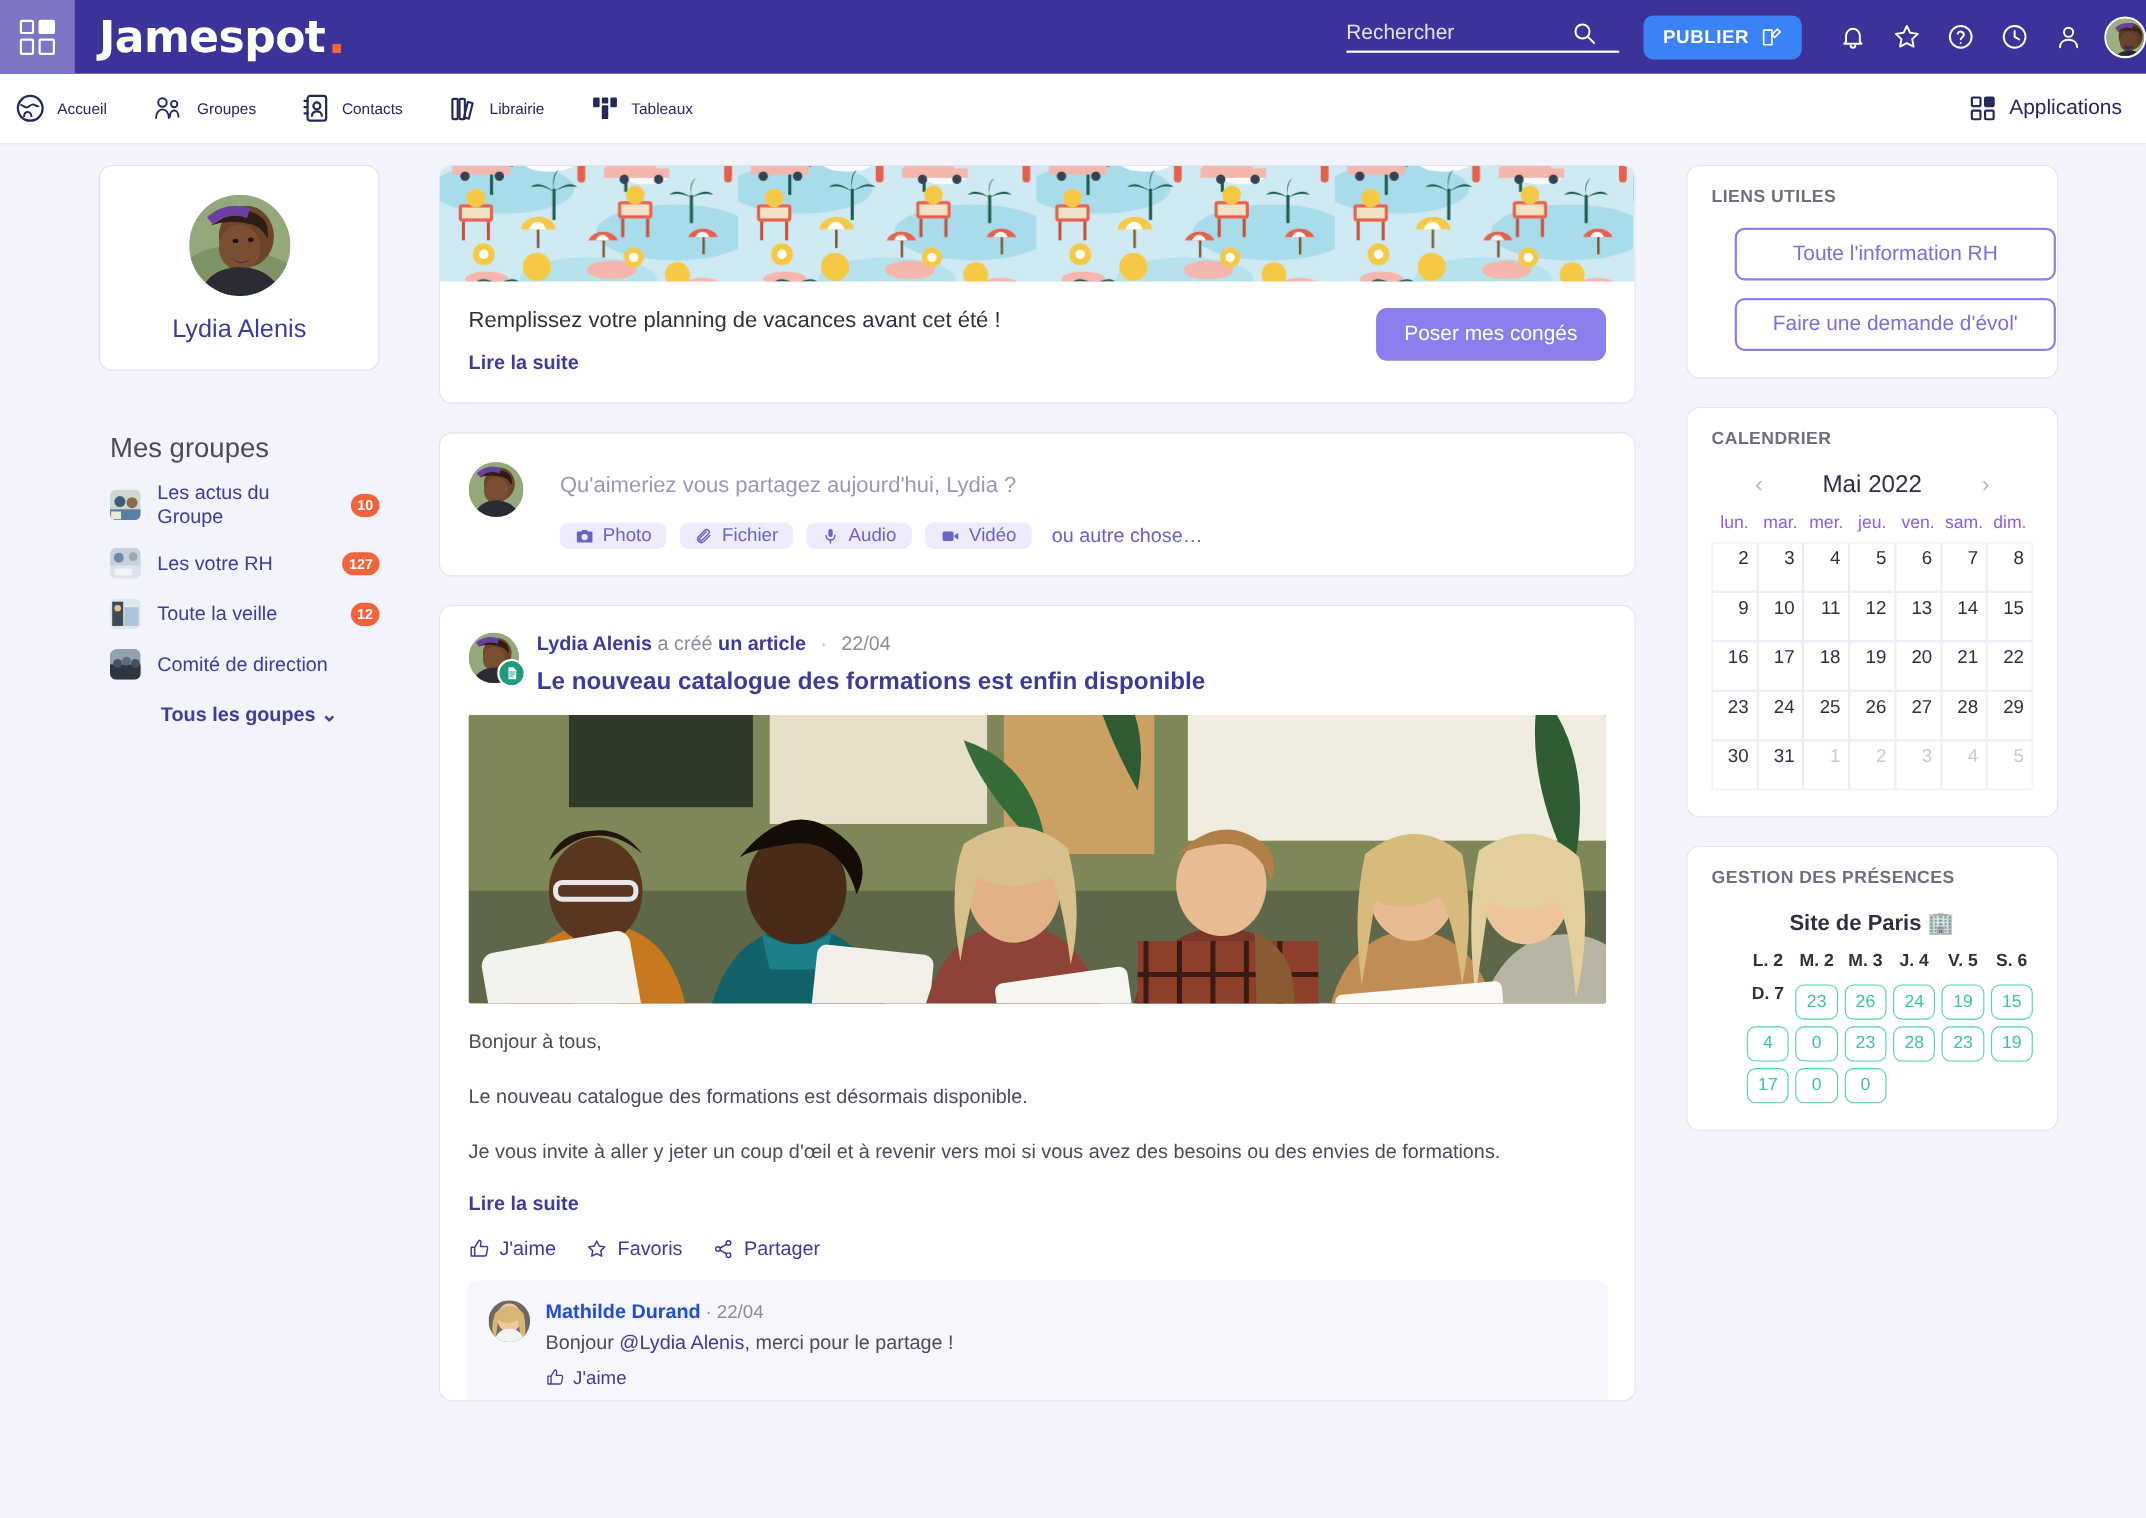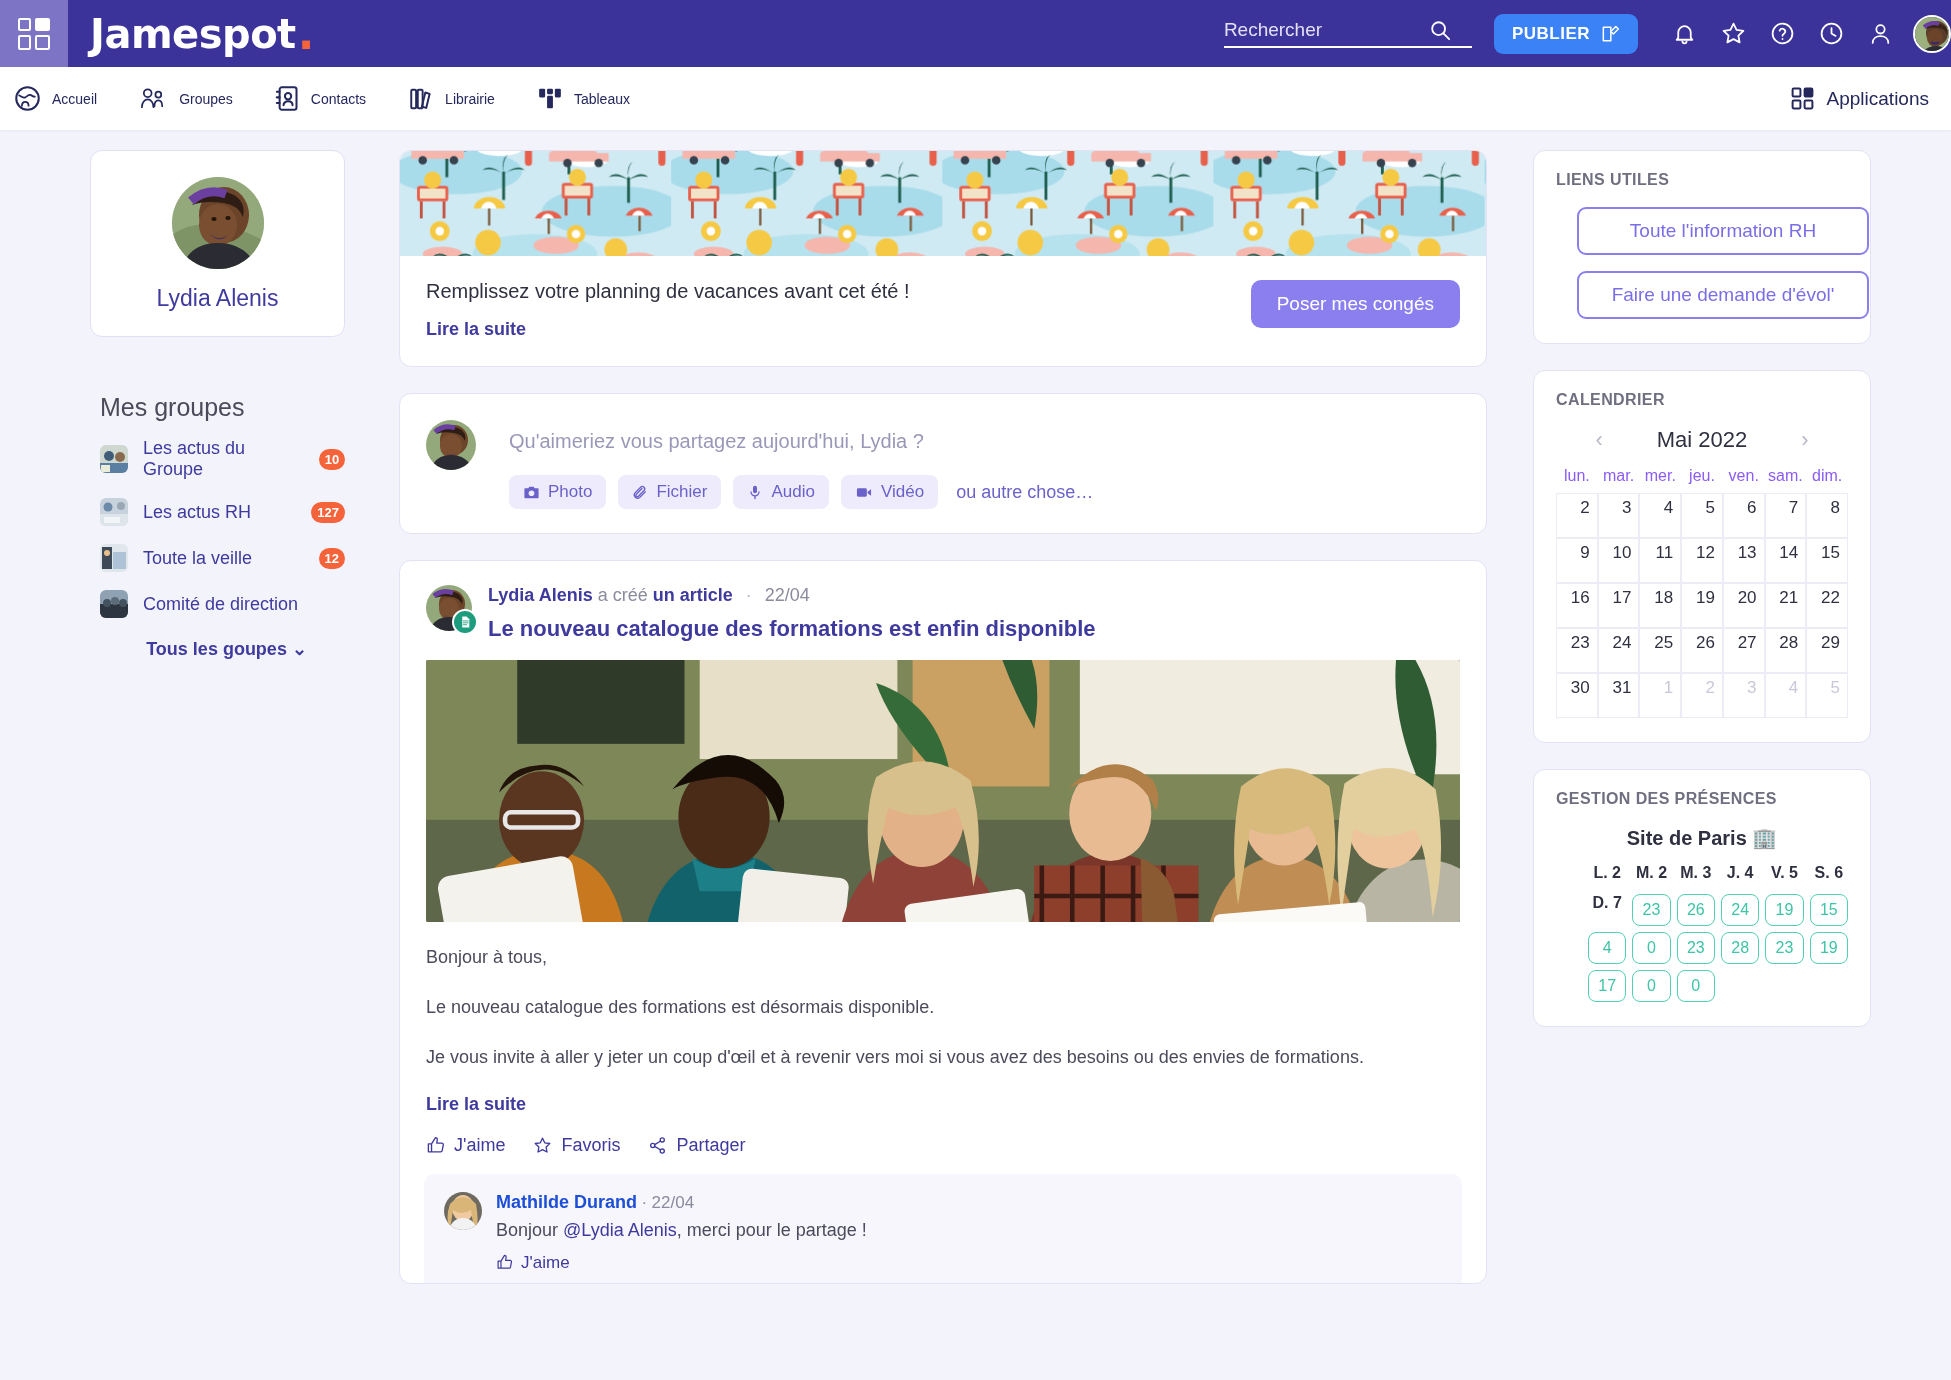--- a/index.html
+++ b/index.html
@@ -117,21 +117,21 @@
     font-family: "Liberation Sans", sans-serif; white-space: nowrap;
   }
 
   
   .composer { margin-top: 26px; padding: 26px 26px 24px; display: flex; gap: 33px; }
   .composer-av { width: 50px; height: 50px; border-radius: 50%; flex: 0 0 50px; overflow:hidden; }
   .composer-right { flex: 1 1 auto; }
   .composer-ph { color: #9a98b8; font-size: 20px; padding: 10px 0 22px; cursor: text; }
   .chips { display: flex; align-items: center; gap: 12px; }
   .chip {
-    background: #eeecfc; color: #6b62c9; border-radius: 8px; height: 34px;
+    background: #eeecfc; color: #6b62c9; border-radius: 8px; height: 24px;
     display: flex; align-items: center; gap: 8px; padding: 0 14px;
     font-size: 17px; cursor: pointer;
   }
   .chip-more { color: #6b62c9; font-size: 18px; margin-left: 6px; }
 
   
   .post { margin-top: 26px; padding: 24px 26px 0; }
   .post-head { display: flex; gap: 16px; align-items: flex-start; }
   .post-av-wrap { position: relative; flex: 0 0 46px; }
   .post-av { width: 46px; height: 46px; border-radius: 50%; overflow:hidden; }
@@ -367,21 +367,21 @@
       <div class="group-row">
         <div class="group-thumb">
           <svg viewBox="0 0 28 28" width="28" height="28">
               <rect width="28" height="28" fill="#c7d2dd"></rect>
               <circle cx="8" cy="9" r="4.5" fill="#6d8ba8"></circle>
               <circle cx="21" cy="8" r="4" fill="#9aa8b6"></circle>
               <rect y="16" width="28" height="12" fill="#dde4ea"></rect>
               <rect x="4" y="19" width="16" height="6" fill="#f2f5f8"></rect>
             </svg>
         </div>
-        <div class="group-name">Les actus RH</div>
+        <div class="group-name">Les votre RH</div>
         <div class="badge">127</div>
       </div>
 
       <div class="group-row">
         <div class="group-thumb">
           <svg viewBox="0 0 28 28" width="28" height="28">
               <rect width="28" height="28" fill="#dfe6ec"></rect>
               <rect x="2" y="3" width="10" height="22" fill="#3f4a58"></rect>
               <rect x="13" y="8" width="13" height="17" fill="#aec4d6"></rect>
               <circle cx="7" cy="9" r="3" fill="#e9c08a"></circle>

